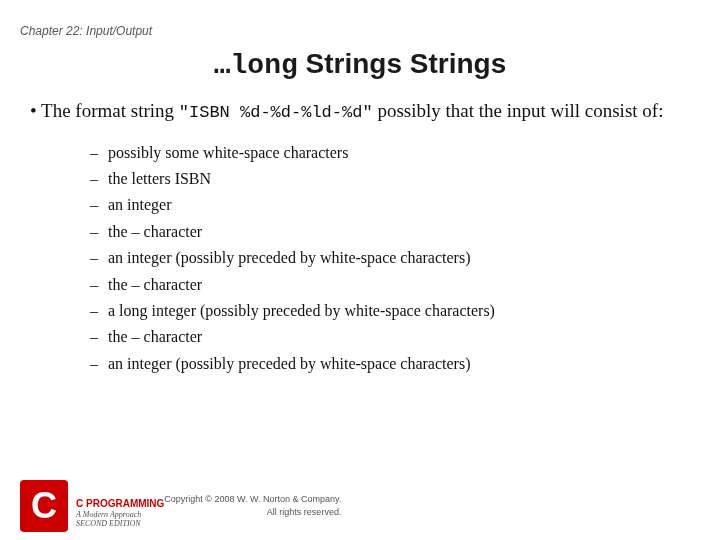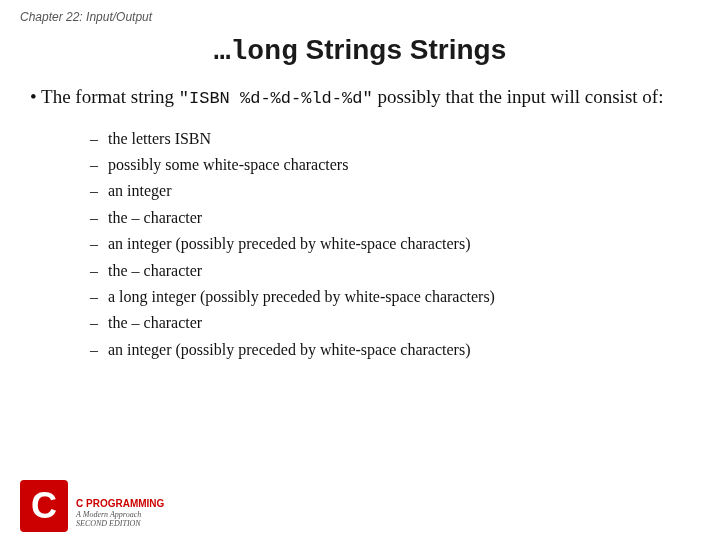--- a/index.html
+++ b/index.html
@@ -8,21 +8,21 @@
       height: 540px;
       background: #ffffff;
       font-family: 'Times New Roman', Times, serif;
       overflow: hidden;
       position: relative;
     }
     .chapter-header {
       font-size: 12px;
       color: #555;
       font-style: italic;
-      padding: 10px 20px 4px 20px;
+      padding: 24px 20px 4px 20px;
       font-family: Arial, sans-serif;
     }
     .title {
       text-align: center;
       font-size: 28px;
       font-weight: bold;
       color: #1a1a1a;
       margin: 6px 0 16px 0;
       font-family: Arial, sans-serif;
     }
@@ -108,22 +108,22 @@
 <div class="title">
   <span class="mono">…long</span><span> Strings Strings</span>
 </div>
 
 <div class="bullet-section">
   <div class="main-bullet">
     • <span>The format string </span><span class="mono">"ISBN %d-%d-%ld-%d"</span><span> possibly that the input will consist of:</span>
   </div>
 
   <ul class="sub-list">
-  <li>the letters ISBN</li>
-      <li>possibly some white-space characters</li>
+  <li>possibly some white-space characters</li>
+      <li>the letters ISBN</li>
       <li>an integer</li>
       <li>the – character</li>
       <li>an integer (possibly preceded by white-space characters)</li>
       <li>the – character</li>
       <li>a long integer (possibly preceded by white-space characters)</li>
       <li>the – character</li>
       <li>an integer (possibly preceded by white-space characters)</li>
     </ul>
 </div>
 
@@ -133,13 +133,17 @@
     <svg class="logo-c" viewBox="0 0 48 52">
       <rect x="0" y="0" width="48" height="52" rx="4" fill="#cc0000"></rect>
       <text x="24" y="38" font-family="Arial, sans-serif" font-size="36" font-weight="bold" fill="white" text-anchor="middle">C</text>
     </svg>
     <div>
       <div class="logo-text">C PROGRAMMING</div>
       <div class="logo-sub">A Modern Approach</div>
       <div class="logo-sub">SECOND EDITION</div>
     </div>
   </div>
+  <div class="copyright">
+    <span>Copyright © 2008 W. W. Norton &amp; Company.</span><br>
+    <span>All rights reserved.</span>
+  </div>
 </div>
 
 </body></html>

